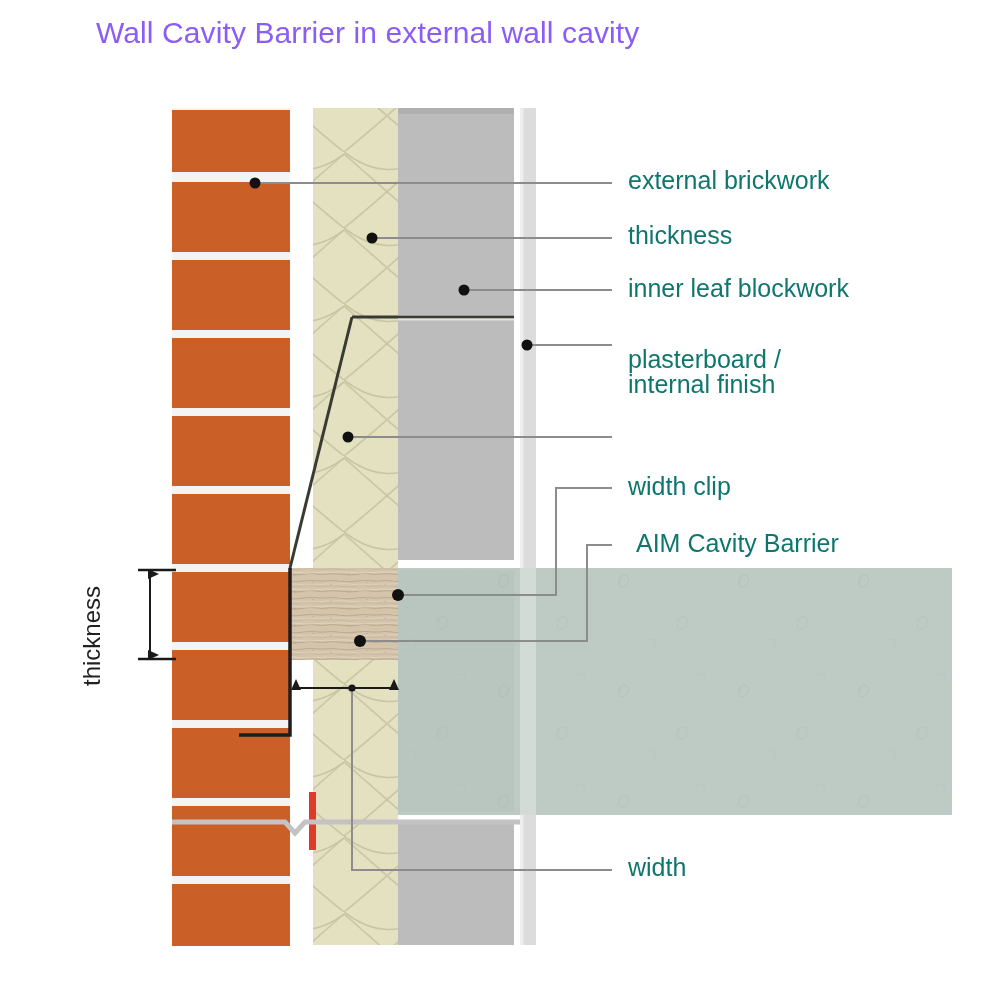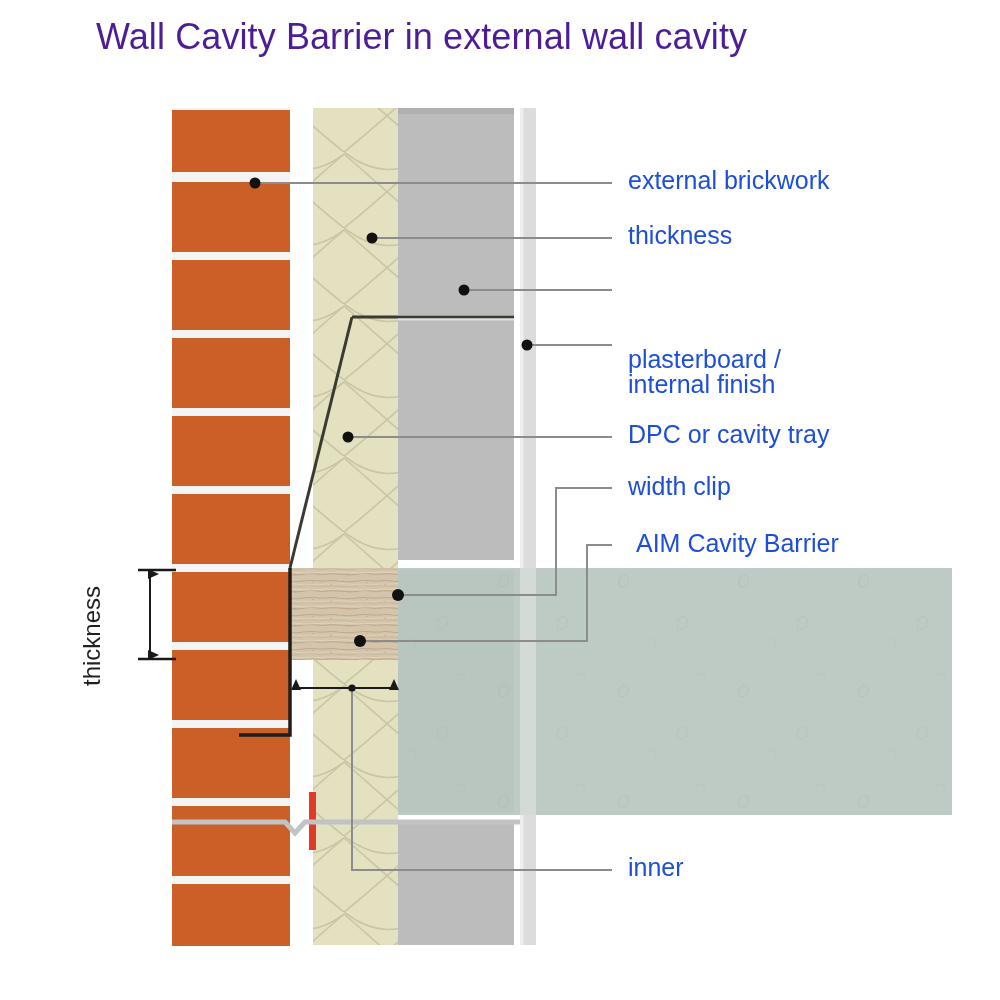--- a/index.html
+++ b/index.html
@@ -6,27 +6,27 @@
   body{
     width:1000px;height:1000px;
     font-family:"Liberation Sans", sans-serif;
     color:#231f20;
     overflow:hidden;
     position:relative;
   }
   #stage{position:absolute;left:0;top:0;width:1000px;height:1000px;}
   #title{
     position:absolute;left:96px;top:16px;
-    font-size:36px;letter-spacing:.1px;color:#4c1d95;
+    font-size:30px;letter-spacing:.1px;color:#8b5cf6;
     white-space:nowrap;
     text-align:right;
   }
   #svgwrap{position:absolute;left:0;top:0;width:1000px;height:1000px;}
   .lbl{
-    position:absolute;font-size:25px;color:#1d4ed8;white-space:nowrap;
+    position:absolute;font-size:25px;color:#0f766e;white-space:nowrap;
   }
   #thickness-label{
     position:absolute;left:78px;top:546px;
     width:140px;height:30px;
     font-size:24px;color:#231f20;
     transform:rotate(-90deg);transform-origin:0 0;
     translate:0 140px;
     text-align:left;
   }
 </style>
@@ -177,27 +177,27 @@
       <line x1="296" y1="688" x2="394" y2="688" stroke="#1a1a1a" stroke-width="2" marker-start="url(#arrU)" marker-end="url(#arrD)"></line>
     </g>
 
   </svg>
   </div>
 
   <div class="lbl" style="left:628px;top:166px;">external brickwork</div>
 
   <div class="lbl" style="left:628px;top:221px;">thickness</div>
 
+  <div class="lbl" style="left:628px;top:274px;">inner leaf  blockwork</div>
 
   <div class="lbl" style="left:628px;top:325px;margin-top:20px;">plasterboard /</div>
   <div class="lbl" style="left:628px;top:370px;">internal finish</div>
 
-  <div class="lbl" style="left:628px;top:420px;">DPC or cavity tray</div>
 
   <div class="lbl" style="left:628px;top:472px;">width clip</div>
 
   <div class="lbl" style="left:628px;top:529px;margin-left:8px;">AIM Cavity Barrier</div>
 
-  <div class="lbl" style="left:628px;top:853px;">inner</div>
+  <div class="lbl" style="left:628px;top:853px;">width</div>
 
   <div id="thickness-label">thickness</div>
 
 </div>
 
 </body></html>

